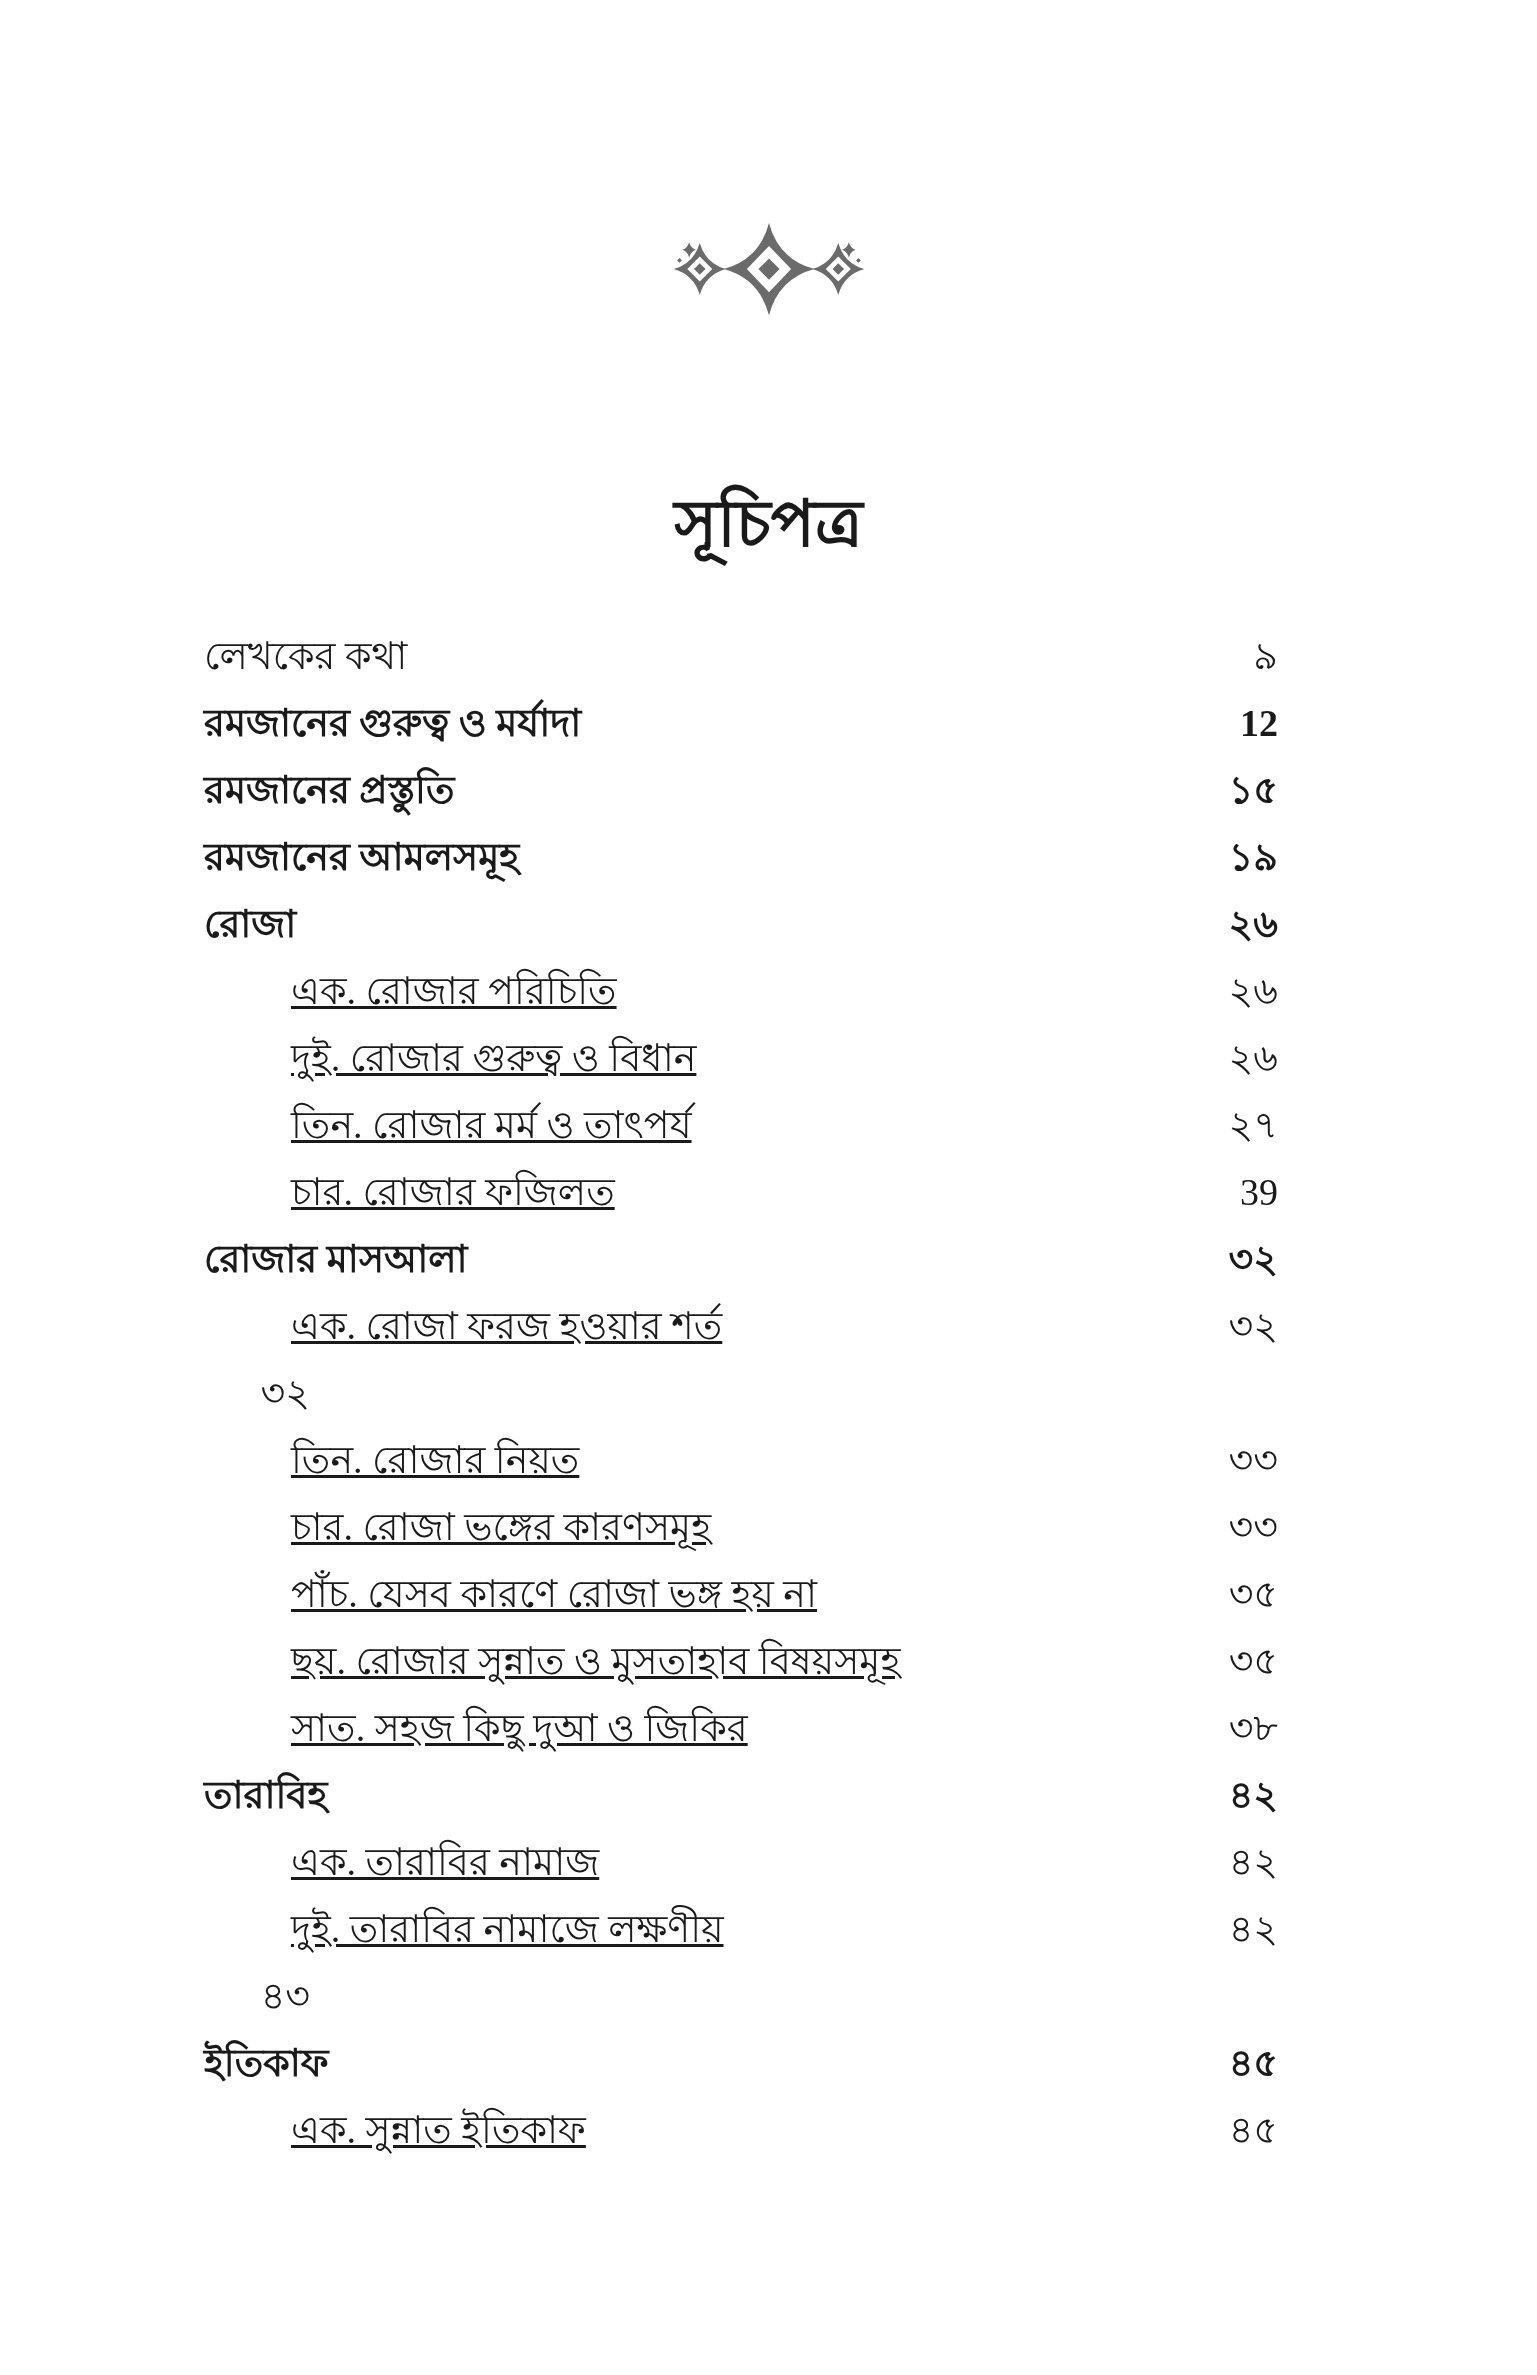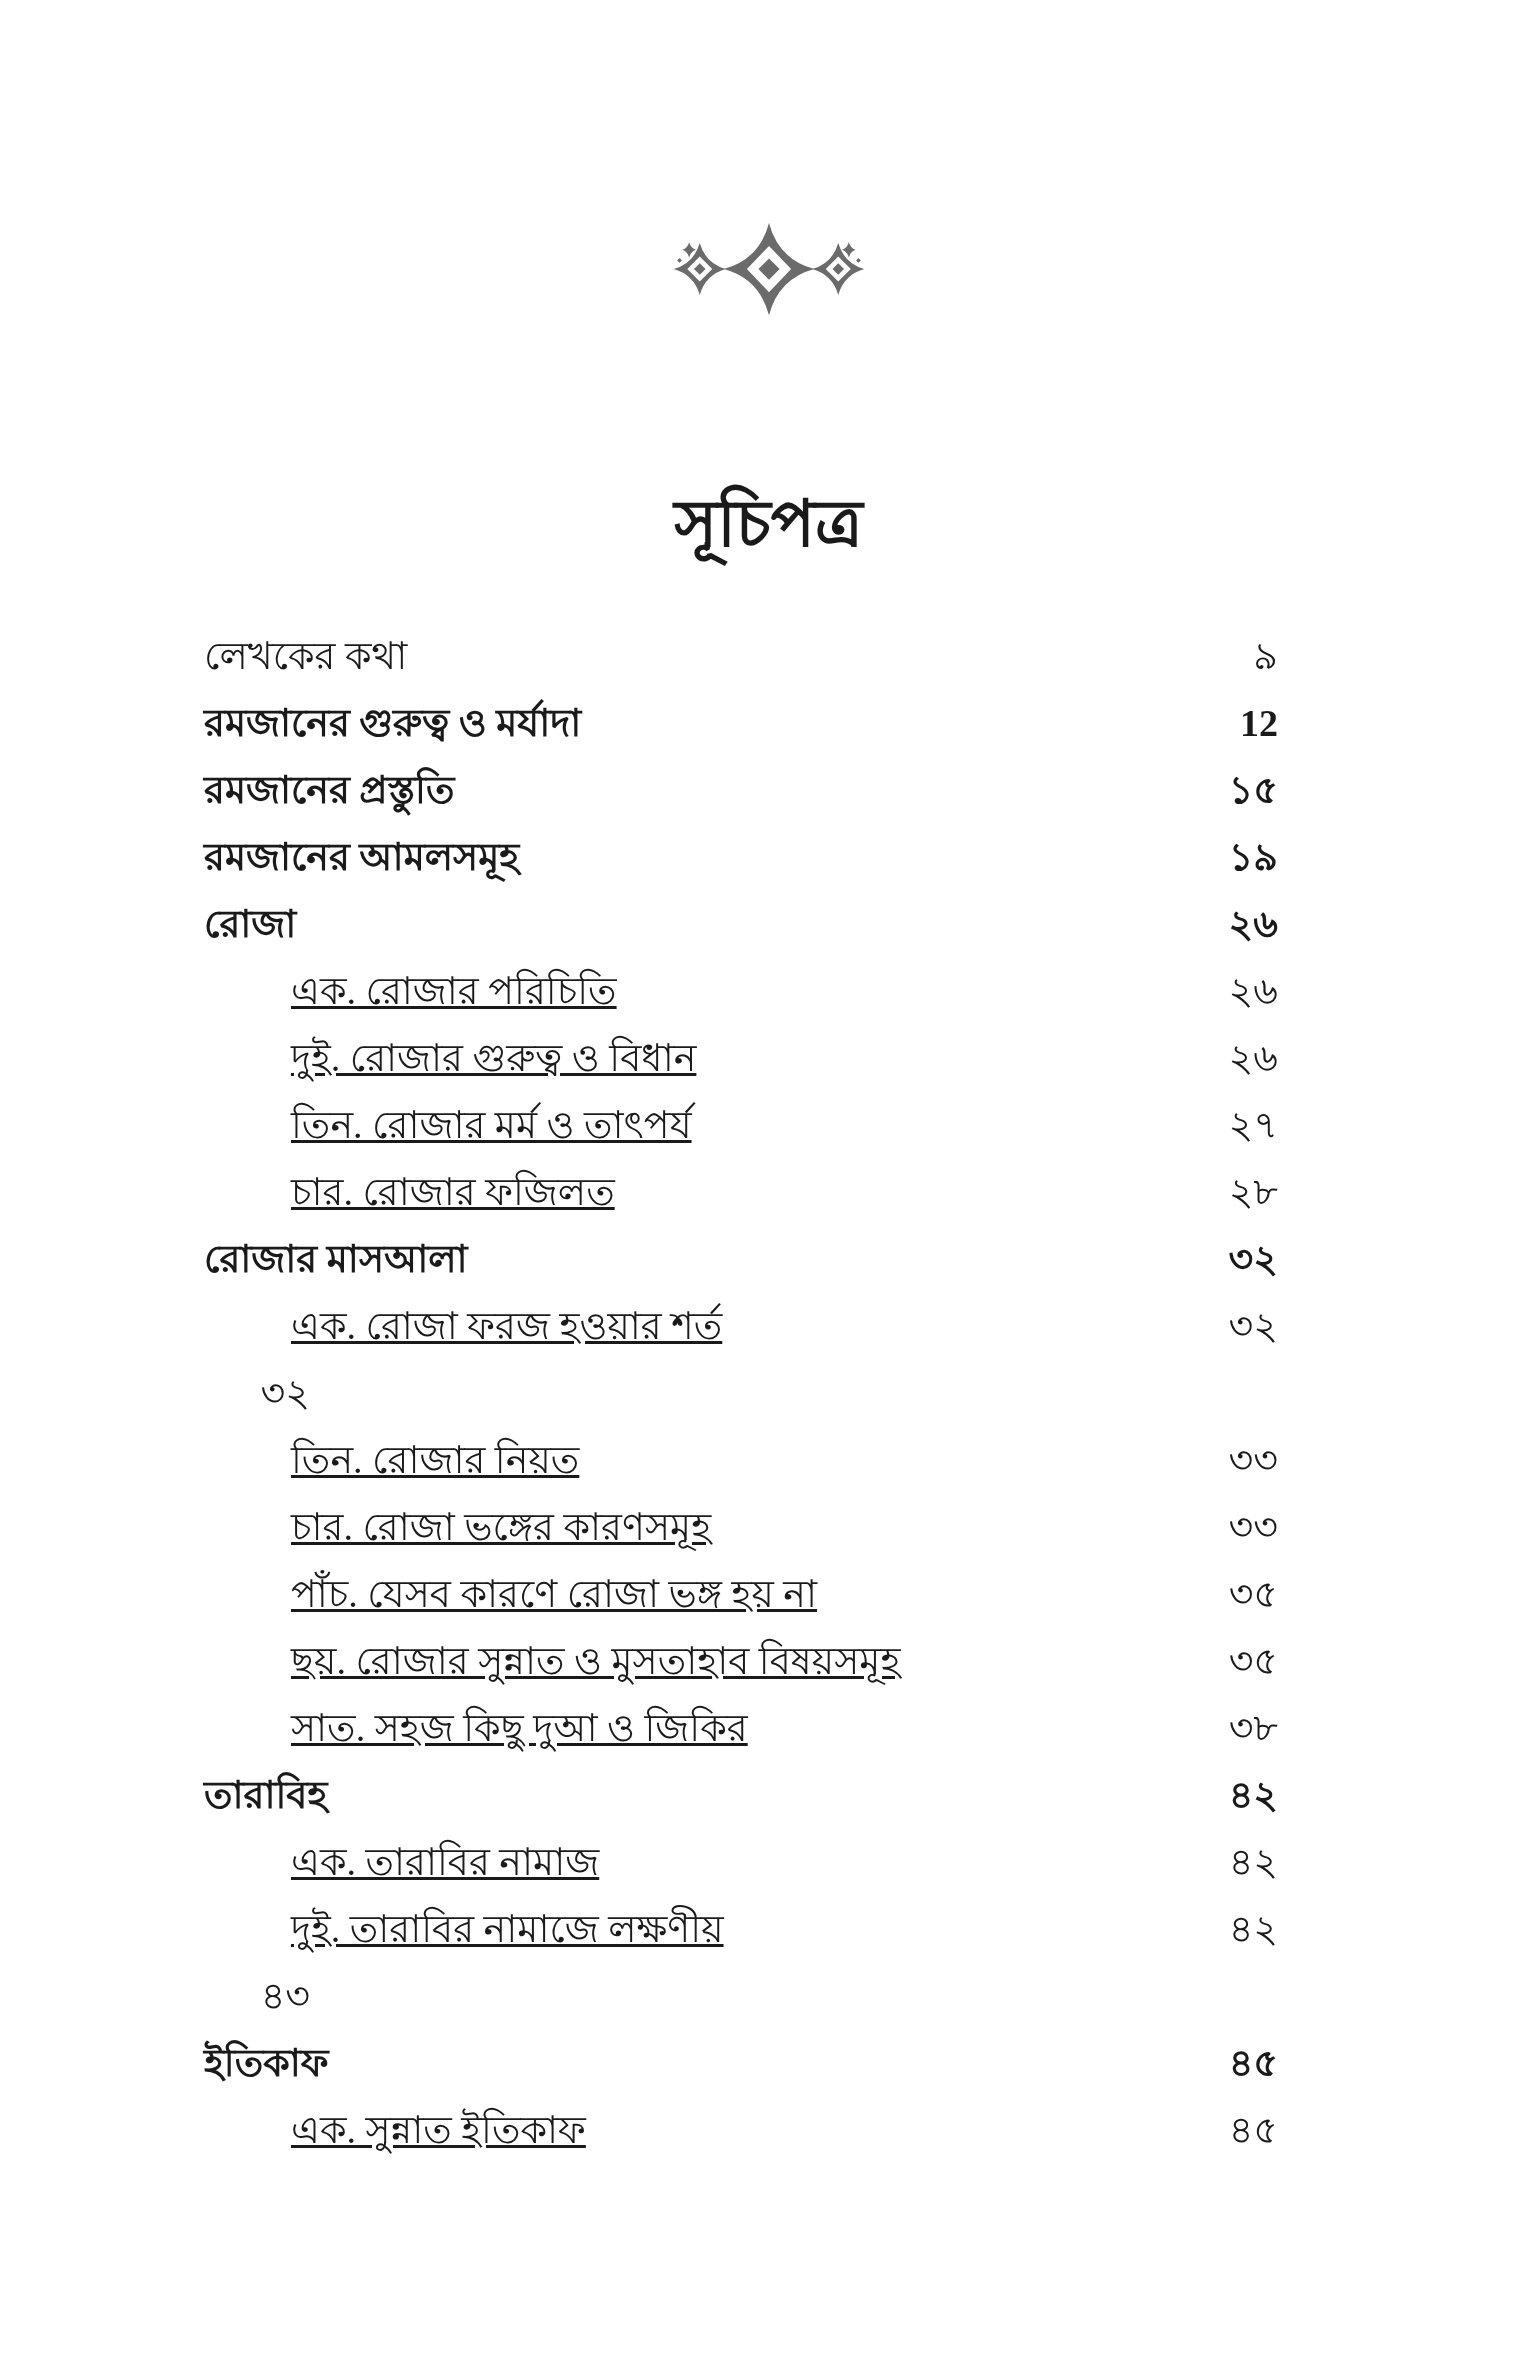--- a/index.html
+++ b/index.html
@@ -131,21 +131,21 @@
     <span class="toc-page" lang="bn">২৬</span>
   </div>
 
   <div class="toc-row level-1">
     <span class="toc-label" lang="bn">তিন. রোজার মর্ম ও তাৎপর্য</span>
     <span class="toc-page" lang="bn">২৭</span>
   </div>
 
   <div class="toc-row level-1">
     <span class="toc-label" lang="bn">চার. রোজার ফজিলত</span>
-    <span class="toc-page" lang="bn">২৮</span>
+    <span class="toc-page" lang="bn">39</span>
   </div>
 
   <div class="toc-row level-0 bold">
     <span class="toc-label" lang="bn">রোজার মাসআলা</span>
     <span class="toc-page" lang="bn">৩২</span>
   </div>
 
   <div class="toc-row level-1">
     <span class="toc-label" lang="bn">এক. রোজা ফরজ হওয়ার শর্ত</span>
     <span class="toc-page" lang="bn">৩২</span>

